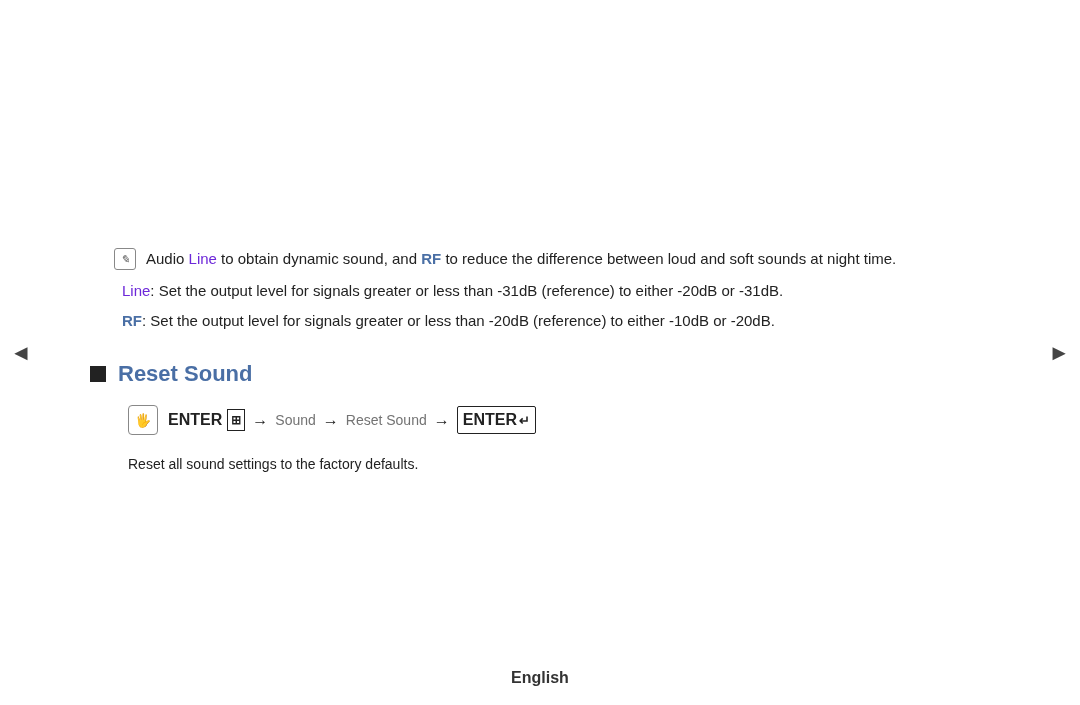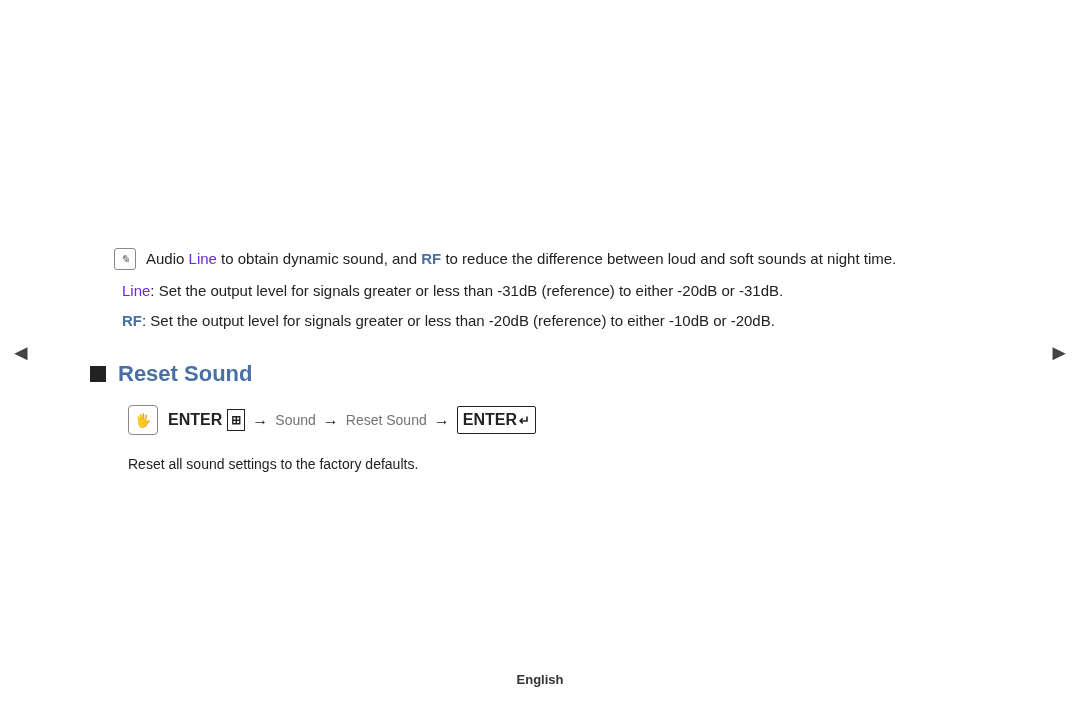--- a/index.html
+++ b/index.html
@@ -214,21 +214,21 @@
       color: #222;
       line-height: 1.6;
     }
 
     .footer {
       position: absolute;
       bottom: 18px;
       left: 0;
       right: 0;
       text-align: center;
-      font-size: 13px;
+      font-size: 16px;
       font-weight: bold;
       color: #333;
     }
   </style>
 </head>
 <body>
 
 <div class="page-container">
 
   <div class="nav-arrow-left">◄</div>

